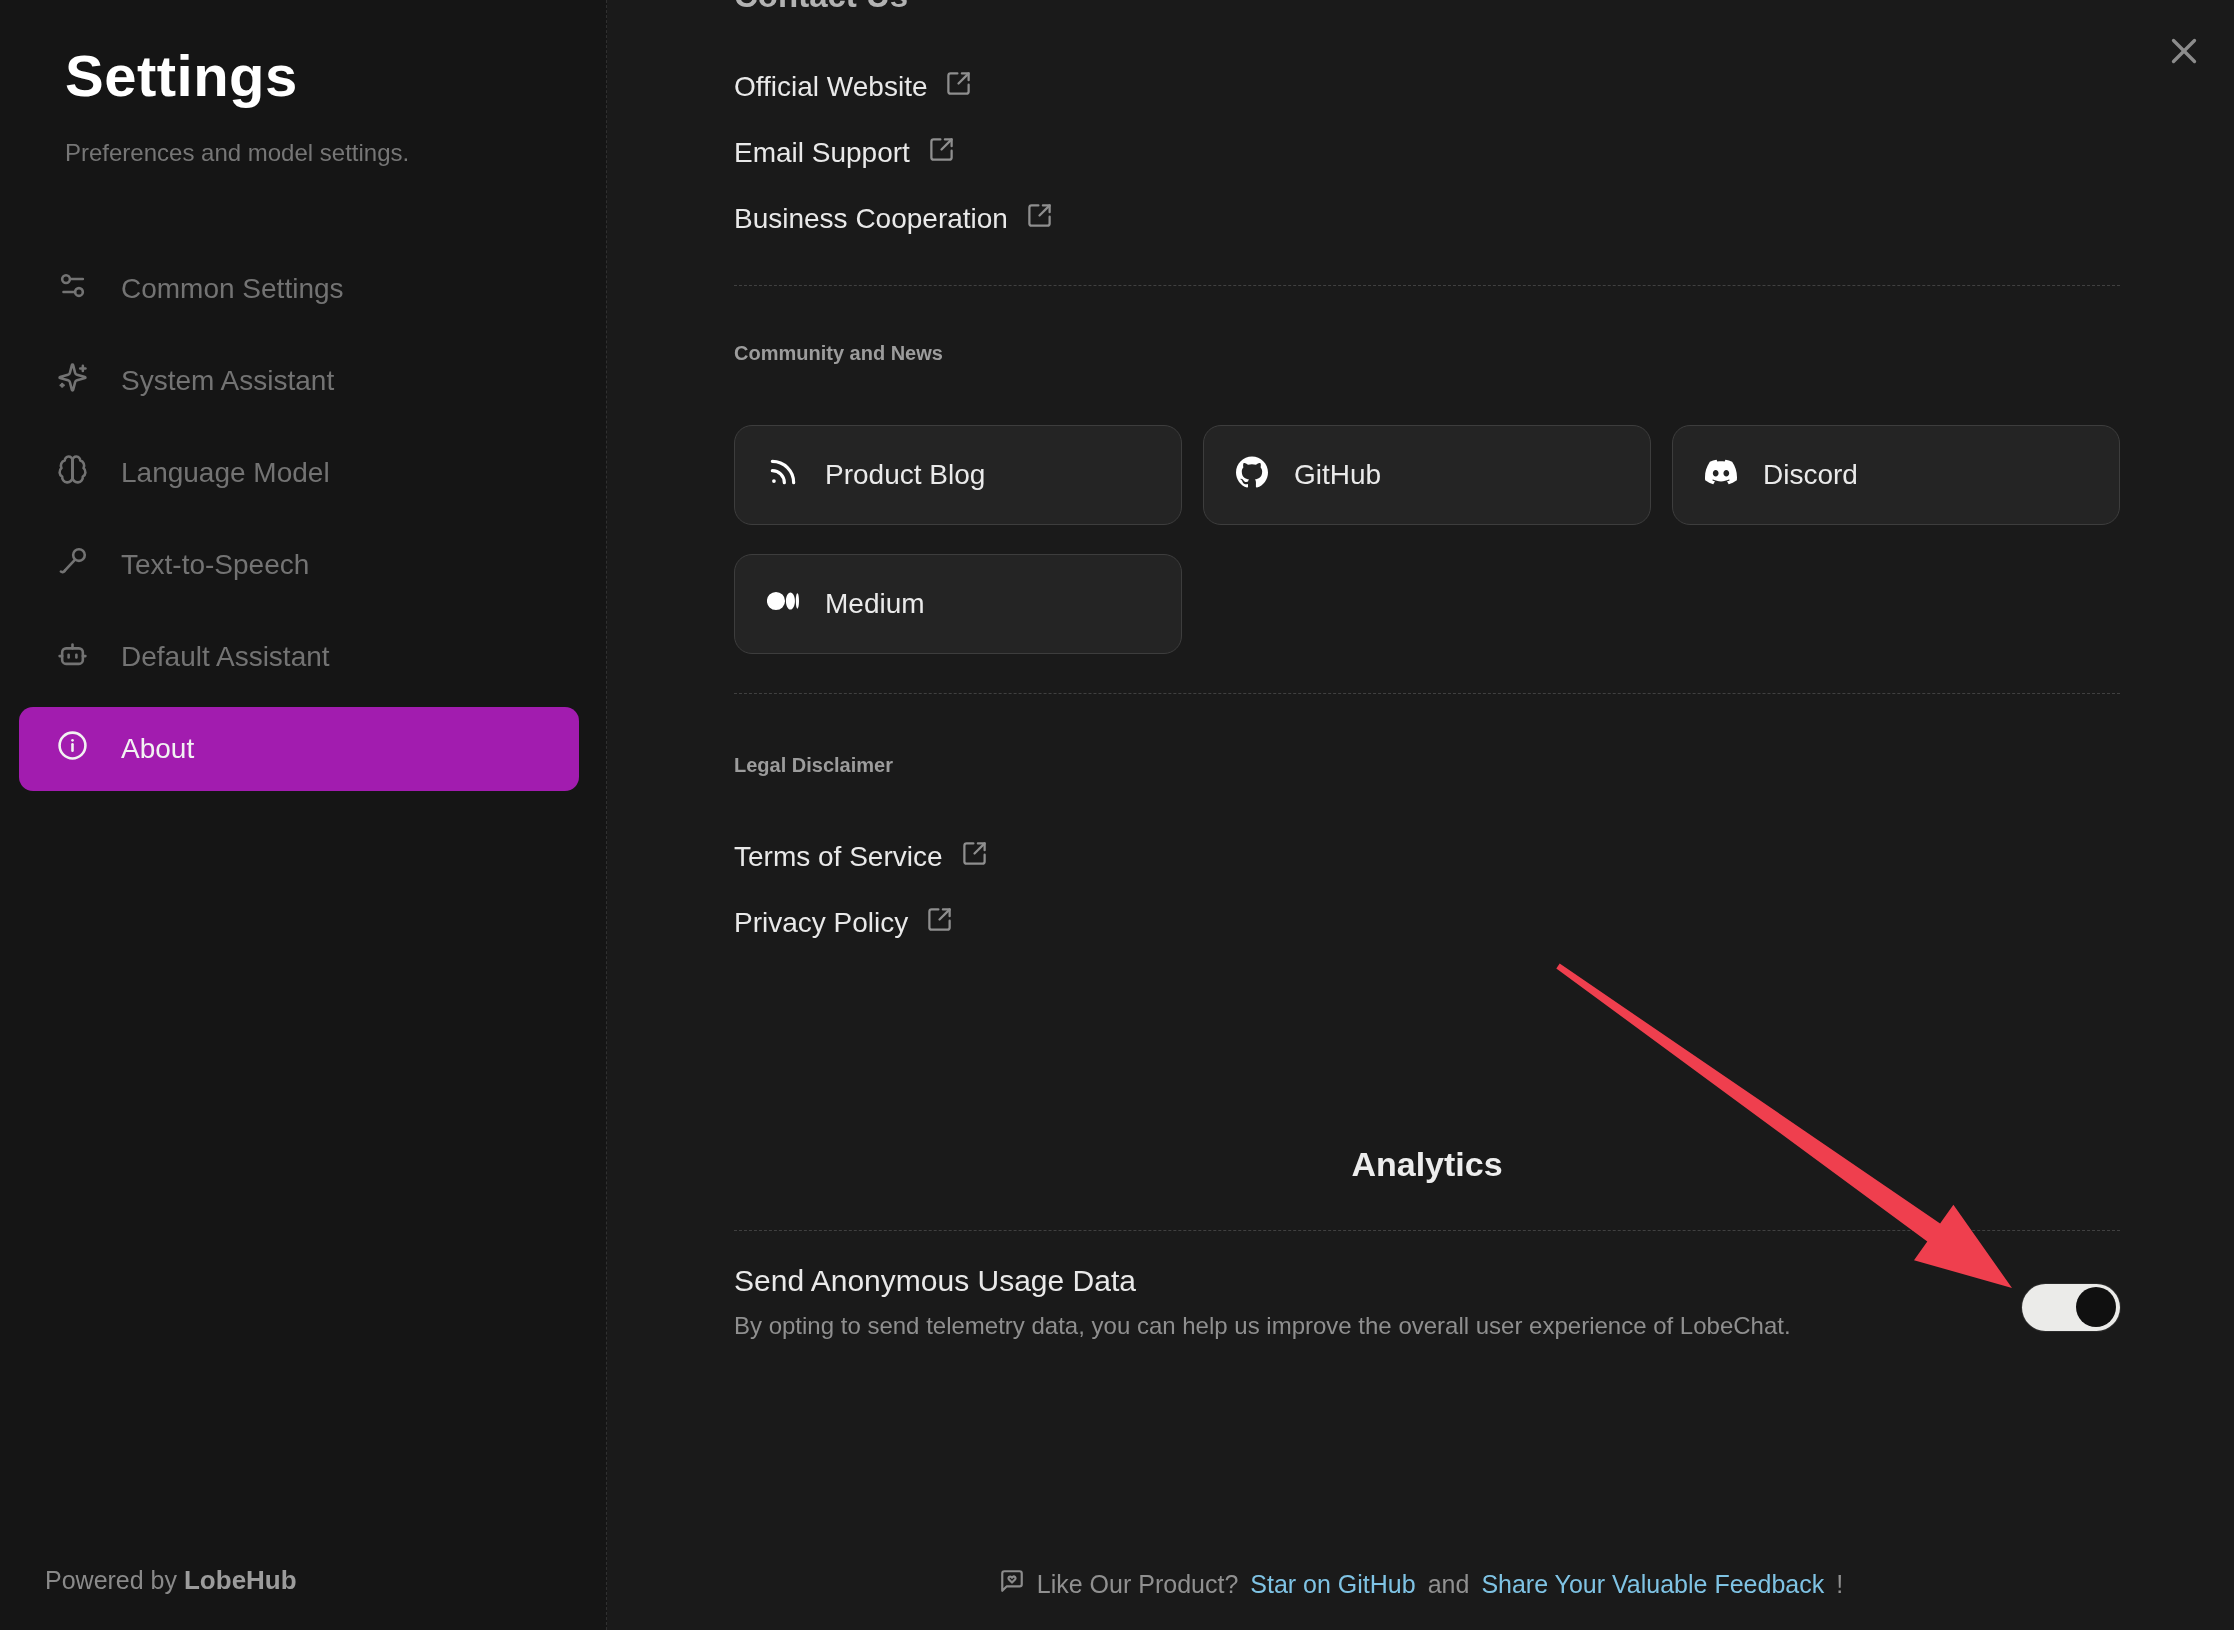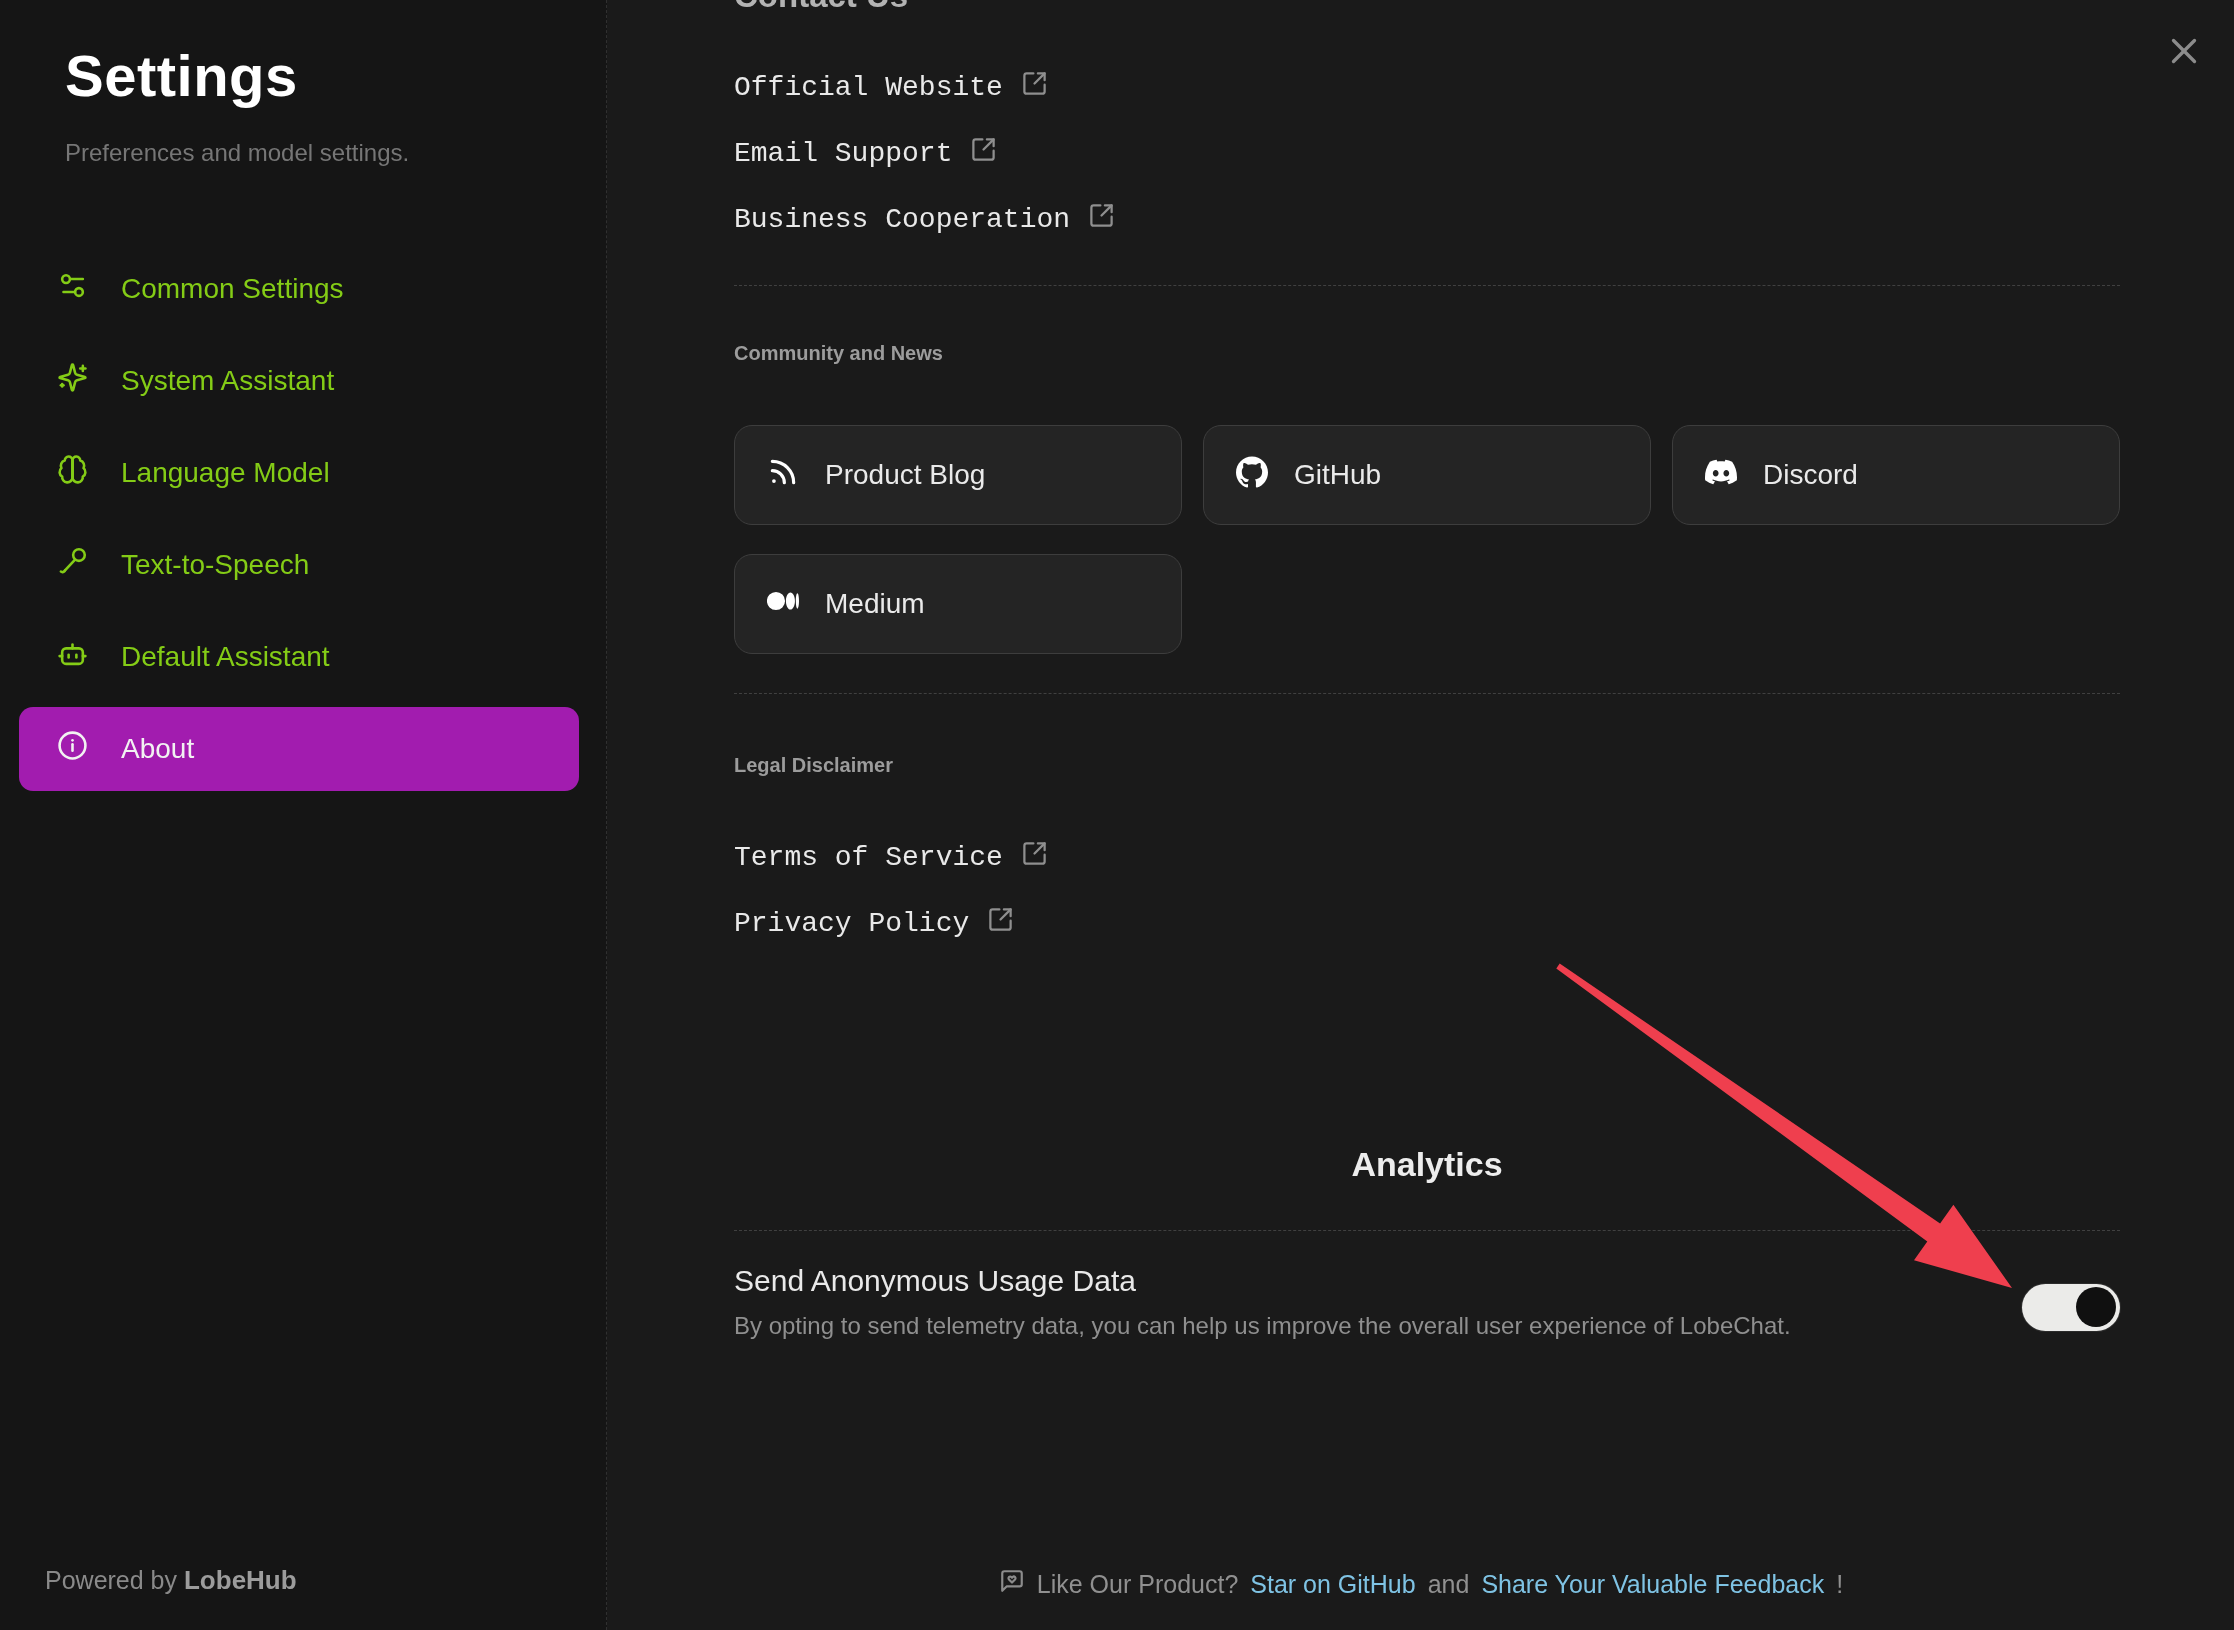--- a/index.html
+++ b/index.html
@@ -6,33 +6,33 @@
   html,body { background:#111; }
   body { font-family:"Liberation Sans", sans-serif; }
   .screen { position:relative; width:2234px; height:1630px; background:#1a1a1a; overflow:hidden; }
 
   
   .sidebar { position:absolute; left:0; top:0; width:607px; height:1630px; background:#151515; border-right:1px dashed #303030;padding-left:20px; }
   .sidebar-header { padding:42px 45px 0 45px; }
   .app-title { font-size:58px; font-weight:700; color:#ffffff; letter-spacing:0.5px; }
   .app-subtitle { margin-top:30px; font-size:24px; color:#767676; }
   .nav { position:absolute; top:247px; left:19px; right:27px; display:flex; flex-direction:column; gap:8px; }
-  .nav-item { height:84px; border-radius:14px; display:flex; align-items:center; gap:33px; padding:0 38px; color:#84cc16; font-size:28px; cursor:pointer; }
+  .nav-item { height:84px; border-radius:14px; display:flex; align-items:center; gap:33px; padding:0 38px; color:#737373; font-size:28px; cursor:pointer; }
   .nav-item svg { width:31px; height:31px; flex:none; }
   .nav-item.active { background:#a21caf; color:#f2f2f2; }
   .sidebar-footer { position:absolute; left:45px; bottom:34px; font-size:25px; color:#8a8a8a; }
   .sidebar-footer b { font-size:26px; color:#9c9c9c; font-weight:700; }
 
   
   .content { position:absolute; left:608px; top:0; width:1626px; height:1630px; }
   .content-inner { padding:0 114px 0 126px; }
 
   .contact-heading { margin-top:-26px; font-size:33px; line-height:44px; font-weight:700; color:#b3b3b3; }
   .links { margin-top:36px; }
-  .link-row { height:66px; display:flex; align-items:center; gap:18px; color:#e9e9e9; font-size:28px; cursor:pointer;font-family:Liberation Mono, monospace; }
+  .link-row { height:66px; display:flex; align-items:center; gap:18px; color:#e9e9e9; font-size:28px; cursor:pointer; }
   .link-row svg { width:27px; height:27px; color:#8f8f8f; }
 
   .divider { border-top:1px dashed #404040; height:0; }
   .d1 { margin-top:33px; }
   .d2 { margin-top:39px; }
   .d3 { margin-top:44px; }
 
   .section-heading { font-size:20px; line-height:36px; font-weight:700; color:#9c9c9c; }
   .community-heading { margin-top:49px; }
   .legal-heading { margin-top:53px; }

